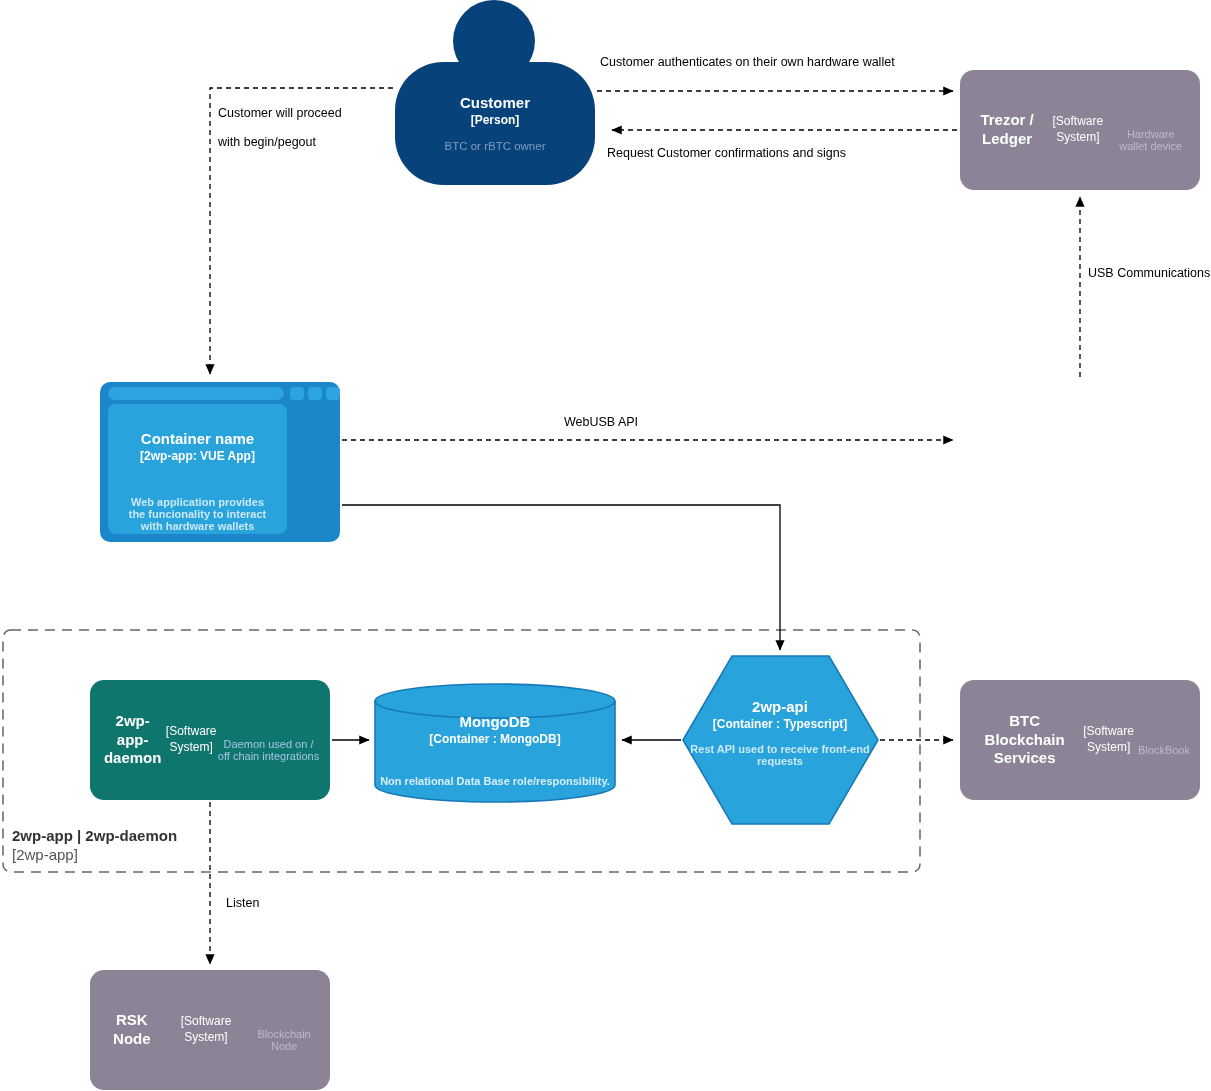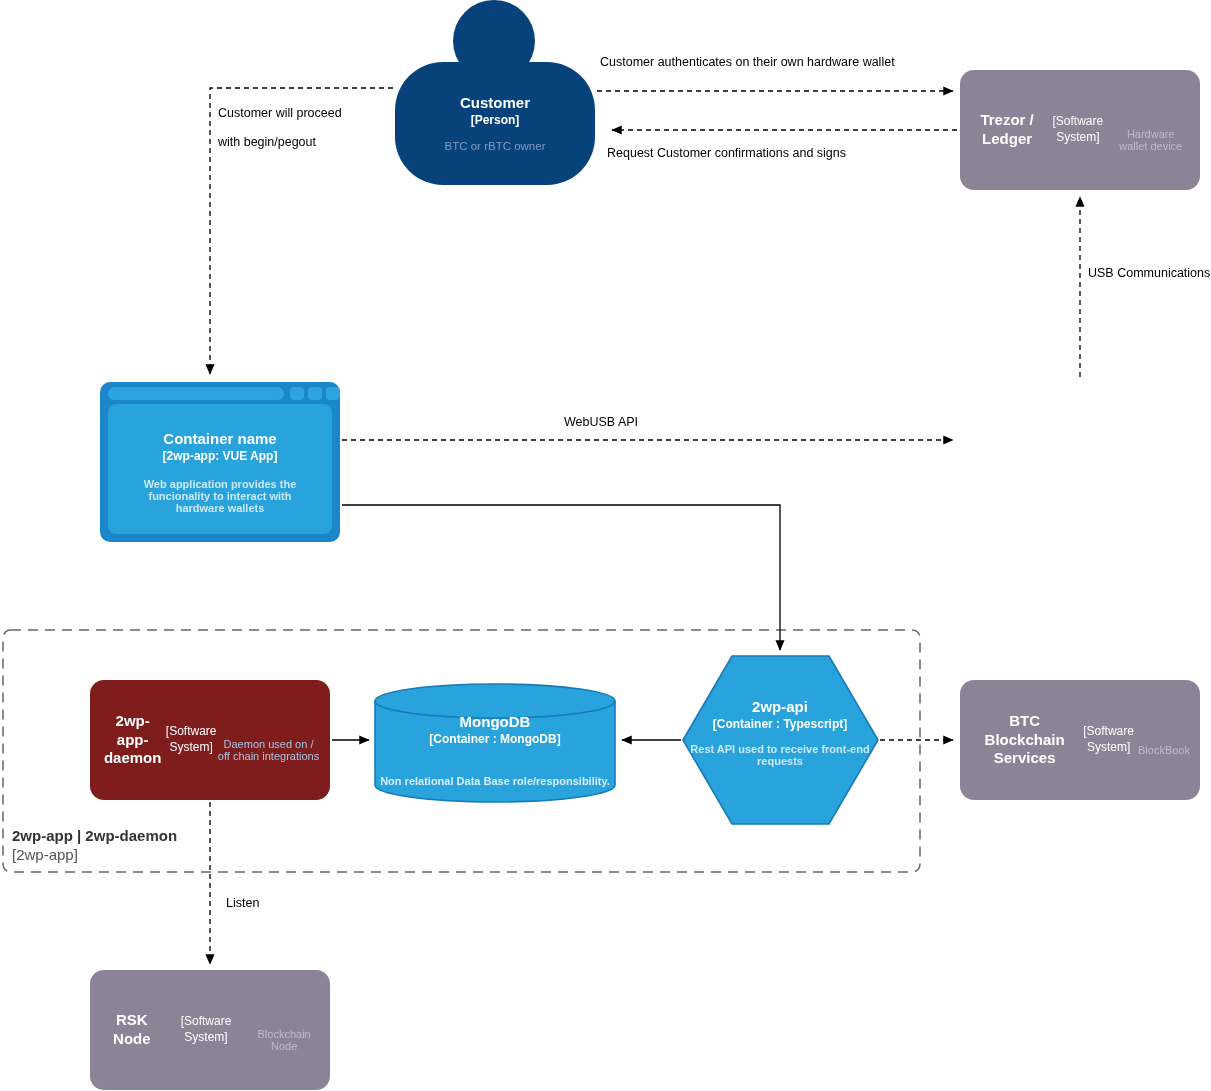--- a/index.html
+++ b/index.html
@@ -5,21 +5,21 @@
   html,body{margin:0;padding:0;background:#ffffff;}
   .canvas{position:relative;width:1211px;height:1091px;background:#ffffff;overflow:hidden;
           font-family:"Liberation Sans", sans-serif;}
   svg.wires{position:absolute;left:0;top:0;}
 
   
   .sysbox{position:absolute;width:240px;height:120px;border-radius:14px;
           display:flex;flex-direction:row;align-items:center;justify-content:center;
           text-align:center;color:#fff;box-sizing:border-box;padding:0 10px;}
   .gray{background:#8C8496;}
-  .blue{background:#7f1d1d;}
+  .blue{background:#0f766e;}
   .n-title{font-weight:bold;font-size:15px;line-height:1.25;}
   .n-sub{font-size:12px;line-height:1.3;}
   .n-sub.b{font-weight:bold;}
   .n-desc{font-size:11px;margin-top:20px;}
   .gray .n-desc{color:#BFB9C9;}
   .blue .n-desc{color:#A5C4E6;}
 
   
   .person-head{position:absolute;left:453px;top:0;width:82px;height:82px;border-radius:50%;
                background:#08427B;}
@@ -27,24 +27,24 @@
                background:#08427B;color:#fff;text-align:center;display:flex;flex-direction:column;
                align-items:center;justify-content:flex-start;padding-top:32px;box-sizing:border-box;}
   .person-body .n-desc{color:#7E9CC2;margin-top:12px;font-size:11.5px;}
 
   
   .browser{position:absolute;left:100px;top:382px;width:240px;height:160px;border-radius:10px;
            background:#1B86C9;box-sizing:border-box;}
   .addr-bar{position:absolute;left:8px;top:5px;width:176px;height:13px;border-radius:7px;background:#2DA4DF;}
   .tb-btn{position:absolute;top:5px;width:14px;height:13px;border-radius:4px;background:#2DA4DF;}
   .tb-b1{left:190px;} .tb-b2{left:208px;} .tb-b3{left:226px;}
-  .browser-panel{position:absolute;left:8px;top:22px;width:224px;height:130px;border-radius:8px;
+  .browser-panel{position:absolute;left:8px;top:22px;width:179px;height:130px;border-radius:8px;
                  background:#29A3DC;color:#fff;text-align:center;display:flex;flex-direction:column;
                  align-items:center;justify-content:flex-start;padding-top:26px;box-sizing:border-box;}
-  .browser-panel .n-desc{color:#CBE9F8;font-weight:bold;font-size:11px;margin-top:14px;padding:0 19px;}
+  .browser-panel .n-desc{color:#CBE9F8;font-weight:bold;font-size:11px;margin-top:32px;padding:0 19px;}
 
   
   .shape-label{position:absolute;color:#fff;text-align:center;pointer-events:none;}
   .mongo-label{left:379px;top:713px;width:232px;}
   .mongo-label .n-desc{color:#D8EFFB;font-weight:bold;font-size:11px;margin-top:28px;}
   .hex-label{left:688px;top:698px;width:184px;}
   .hex-label .n-desc{color:#CBE9F8;font-weight:bold;font-size:11px;margin-top:11px;}
 
   
   .edge-label{position:absolute;color:#000;font-size:12.5px;white-space:nowrap;}

